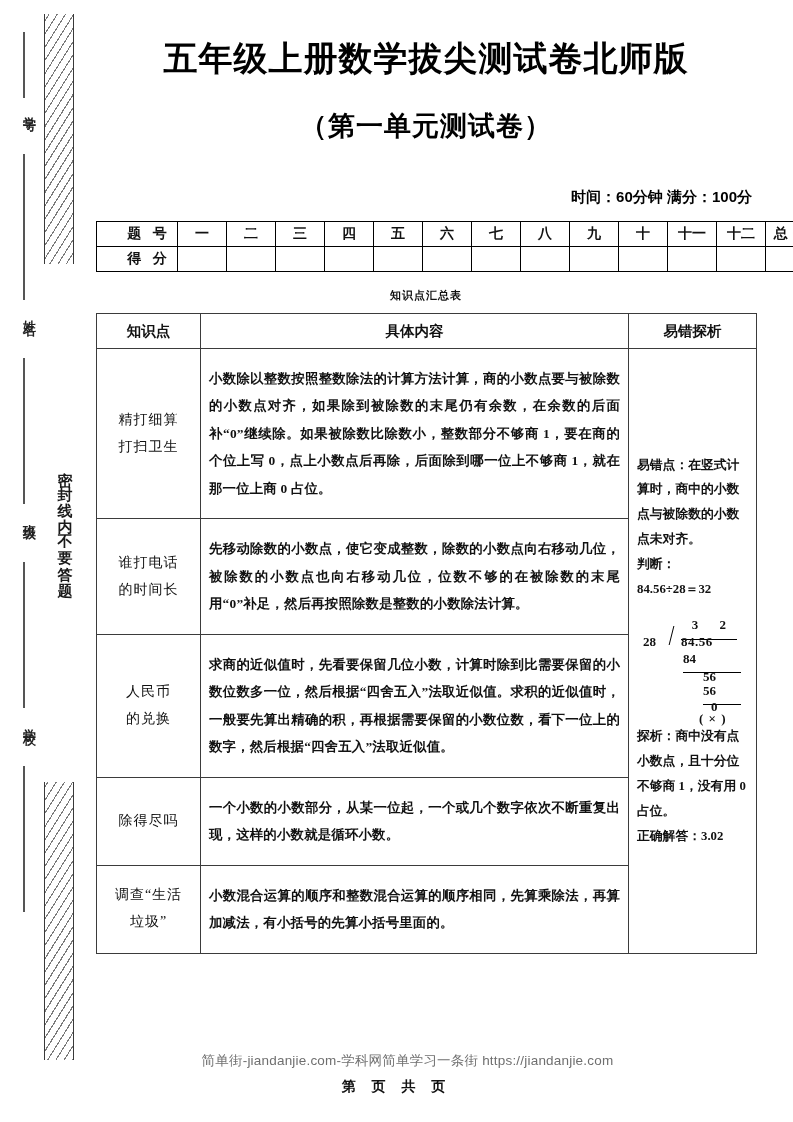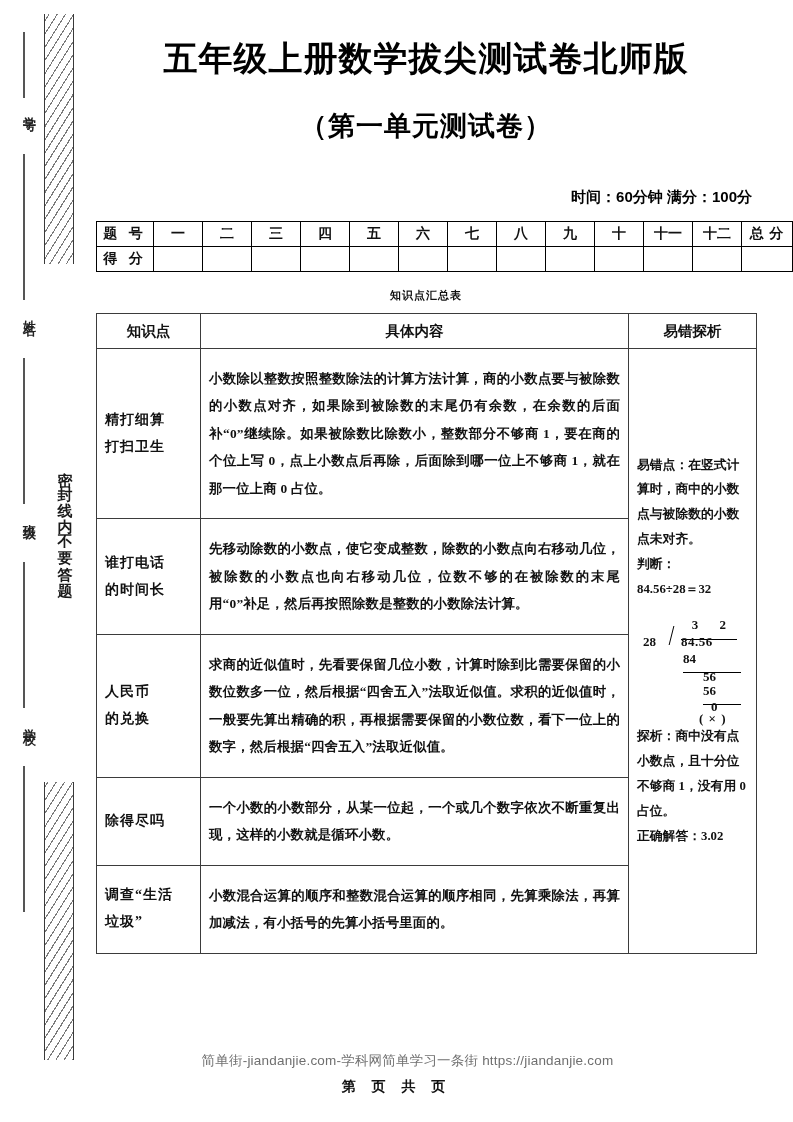--- a/index.html
+++ b/index.html
@@ -90,21 +90,21 @@
     border:1.4px solid #000;
     height:22px;
     text-align:center;
     vertical-align:middle;
     font-size:14px;
     font-weight:700;
     font-family:"Liberation Serif","DejaVu Serif",serif;
     padding:1px 0;
   }
   table.score td.rowhead{
-    width:56px;letter-spacing:4px;
+    width:56px;letter-spacing:4px;padding-left:24px;
   }
   table.score td.total{width:50px;letter-spacing:1px;}
   table.score td.wide{width:48px;}
 
   
   .kt-caption{
     text-align:center;
     font-family:"Liberation Sans","DejaVu Sans",sans-serif;
     font-weight:700;font-size:11px;
     margin:16px 0 10px 0;
@@ -126,24 +126,24 @@
     font-weight:700;
     font-size:14.5px;
     height:26px;
     padding:4px 6px;
   }
   .col-kp{width:104px;}
   .col-detail{width:428px;}
   .col-err{width:128px;}
 
   td.kp{
-    text-align:left;
+    text-align:center;
     font-size:14px;
     line-height:1.9;
-    font-weight:700;
+    font-weight:400;
     letter-spacing:1px;
   }
   td.detail{
     font-size:13.4px;
     line-height:2.05;
     letter-spacing:.2px;
     text-align:justify;
     font-weight:600;
   }
   td.err{

